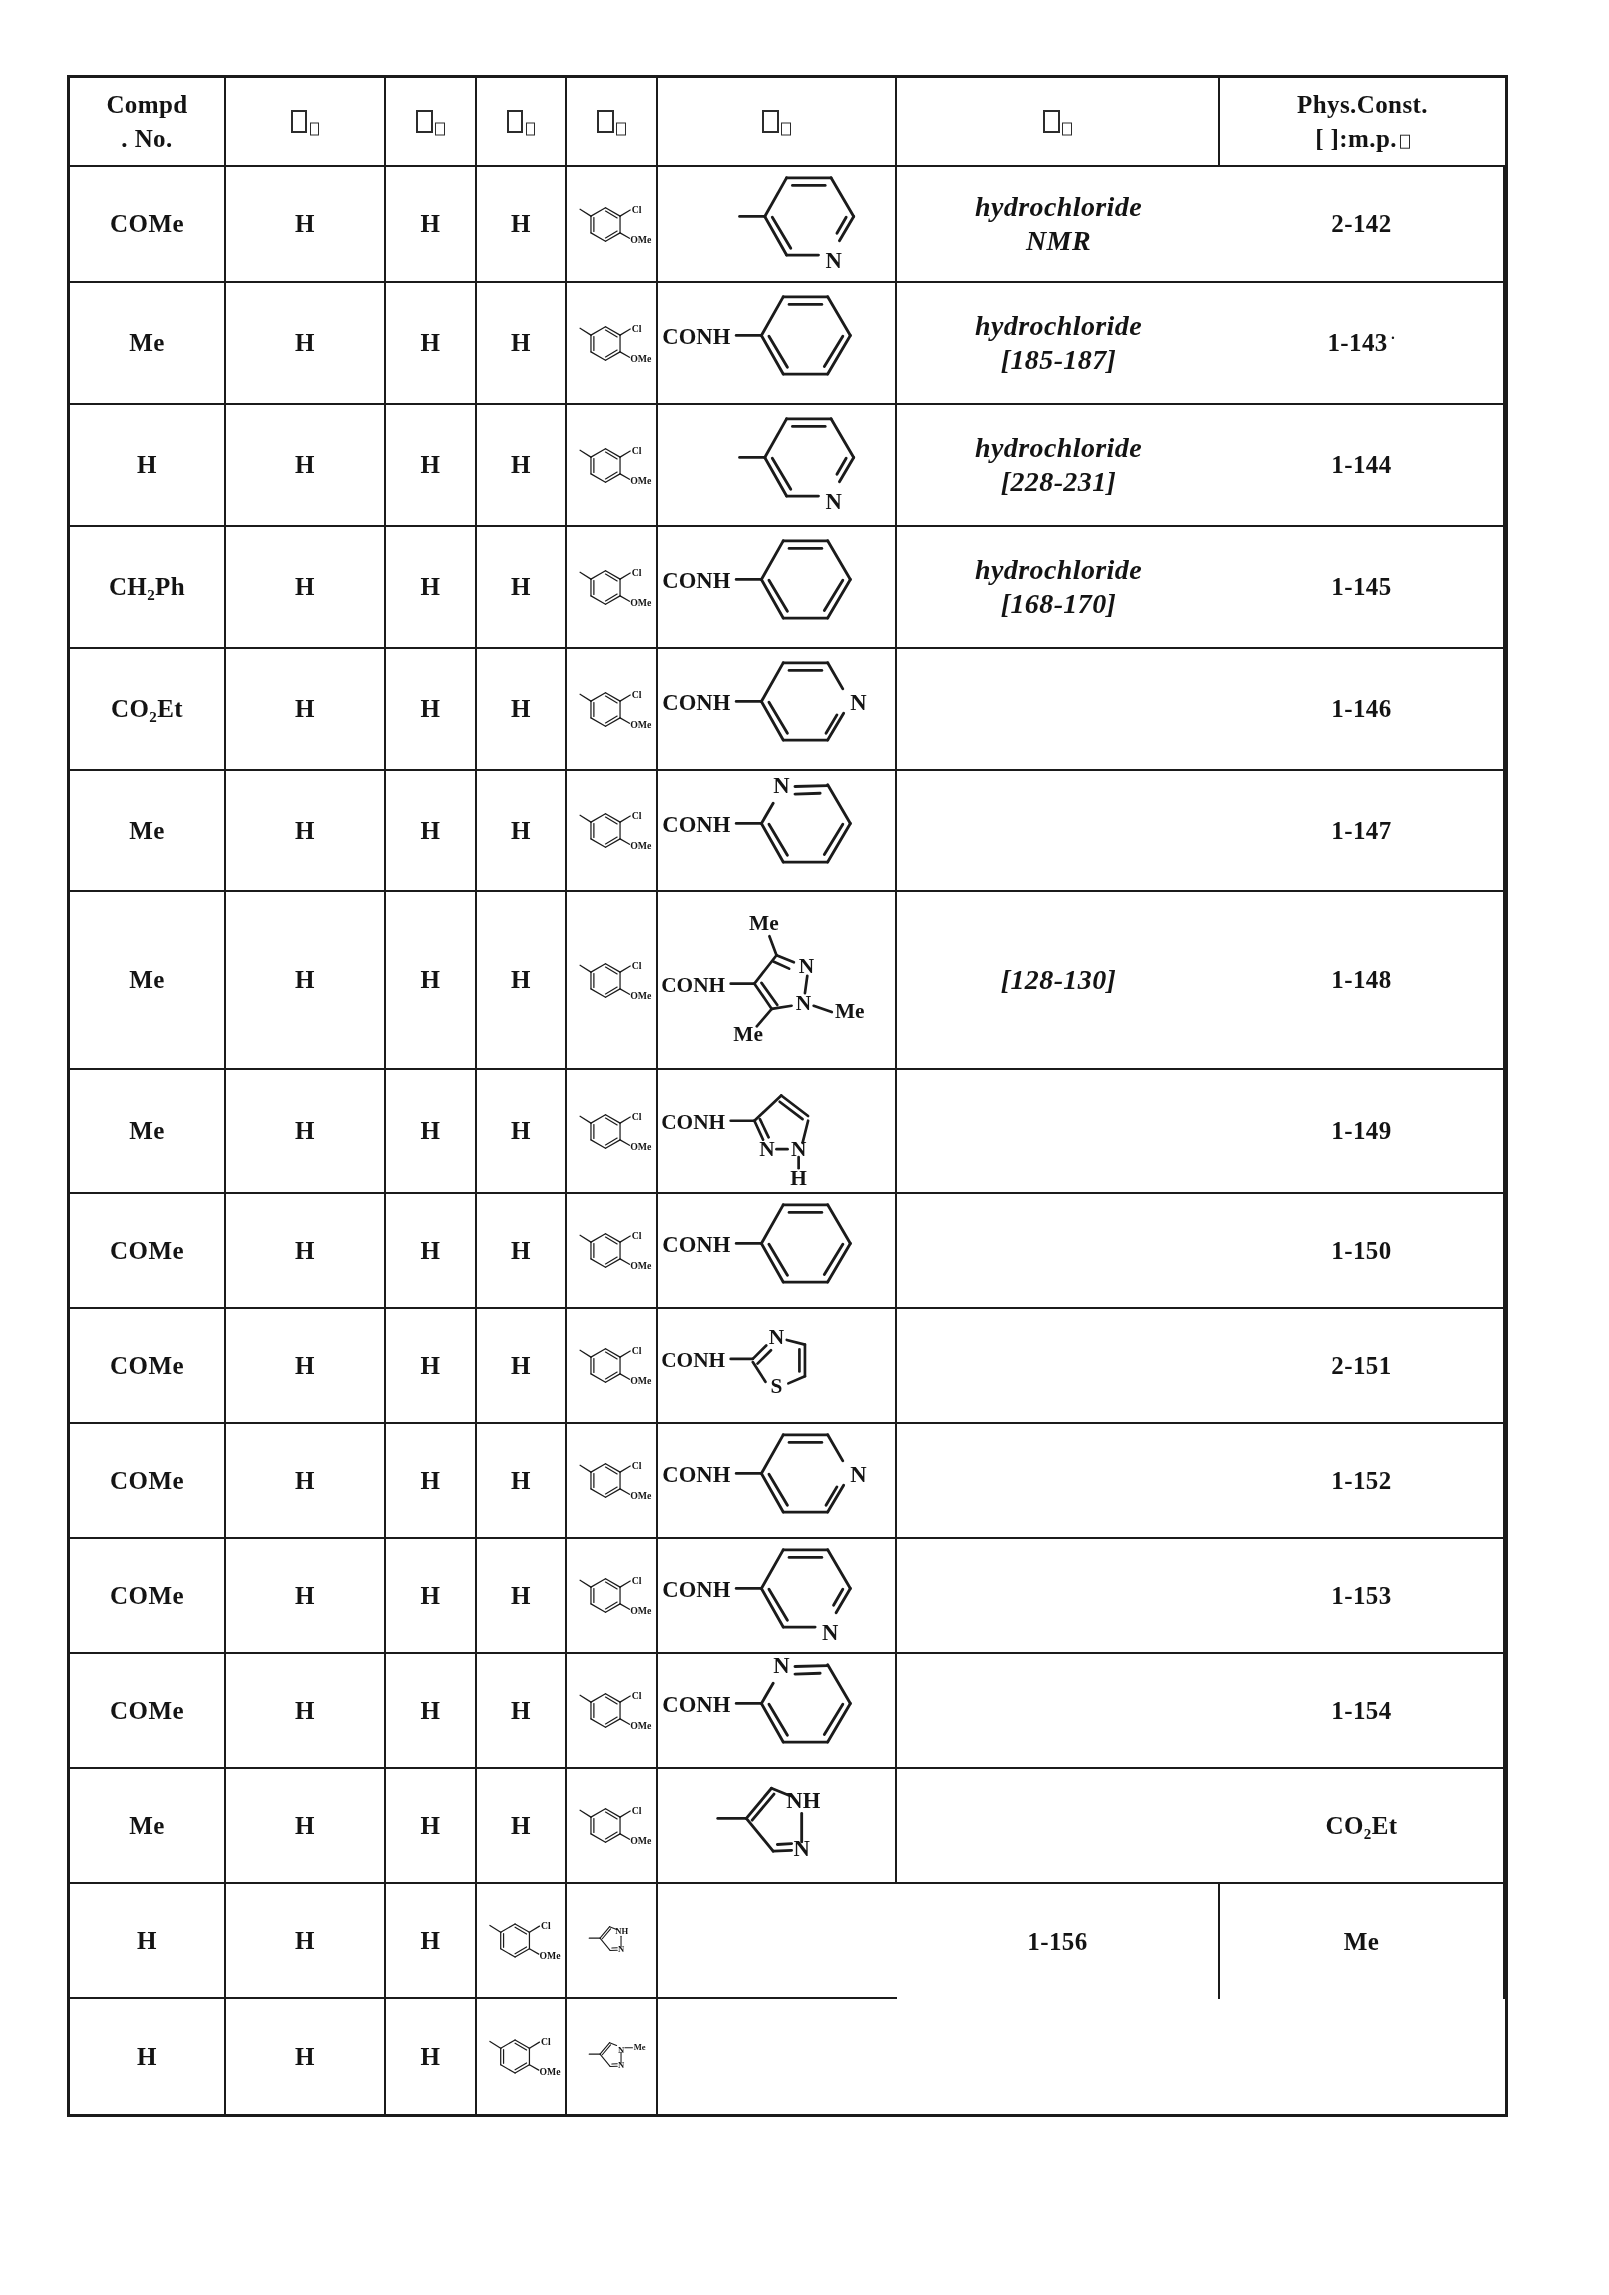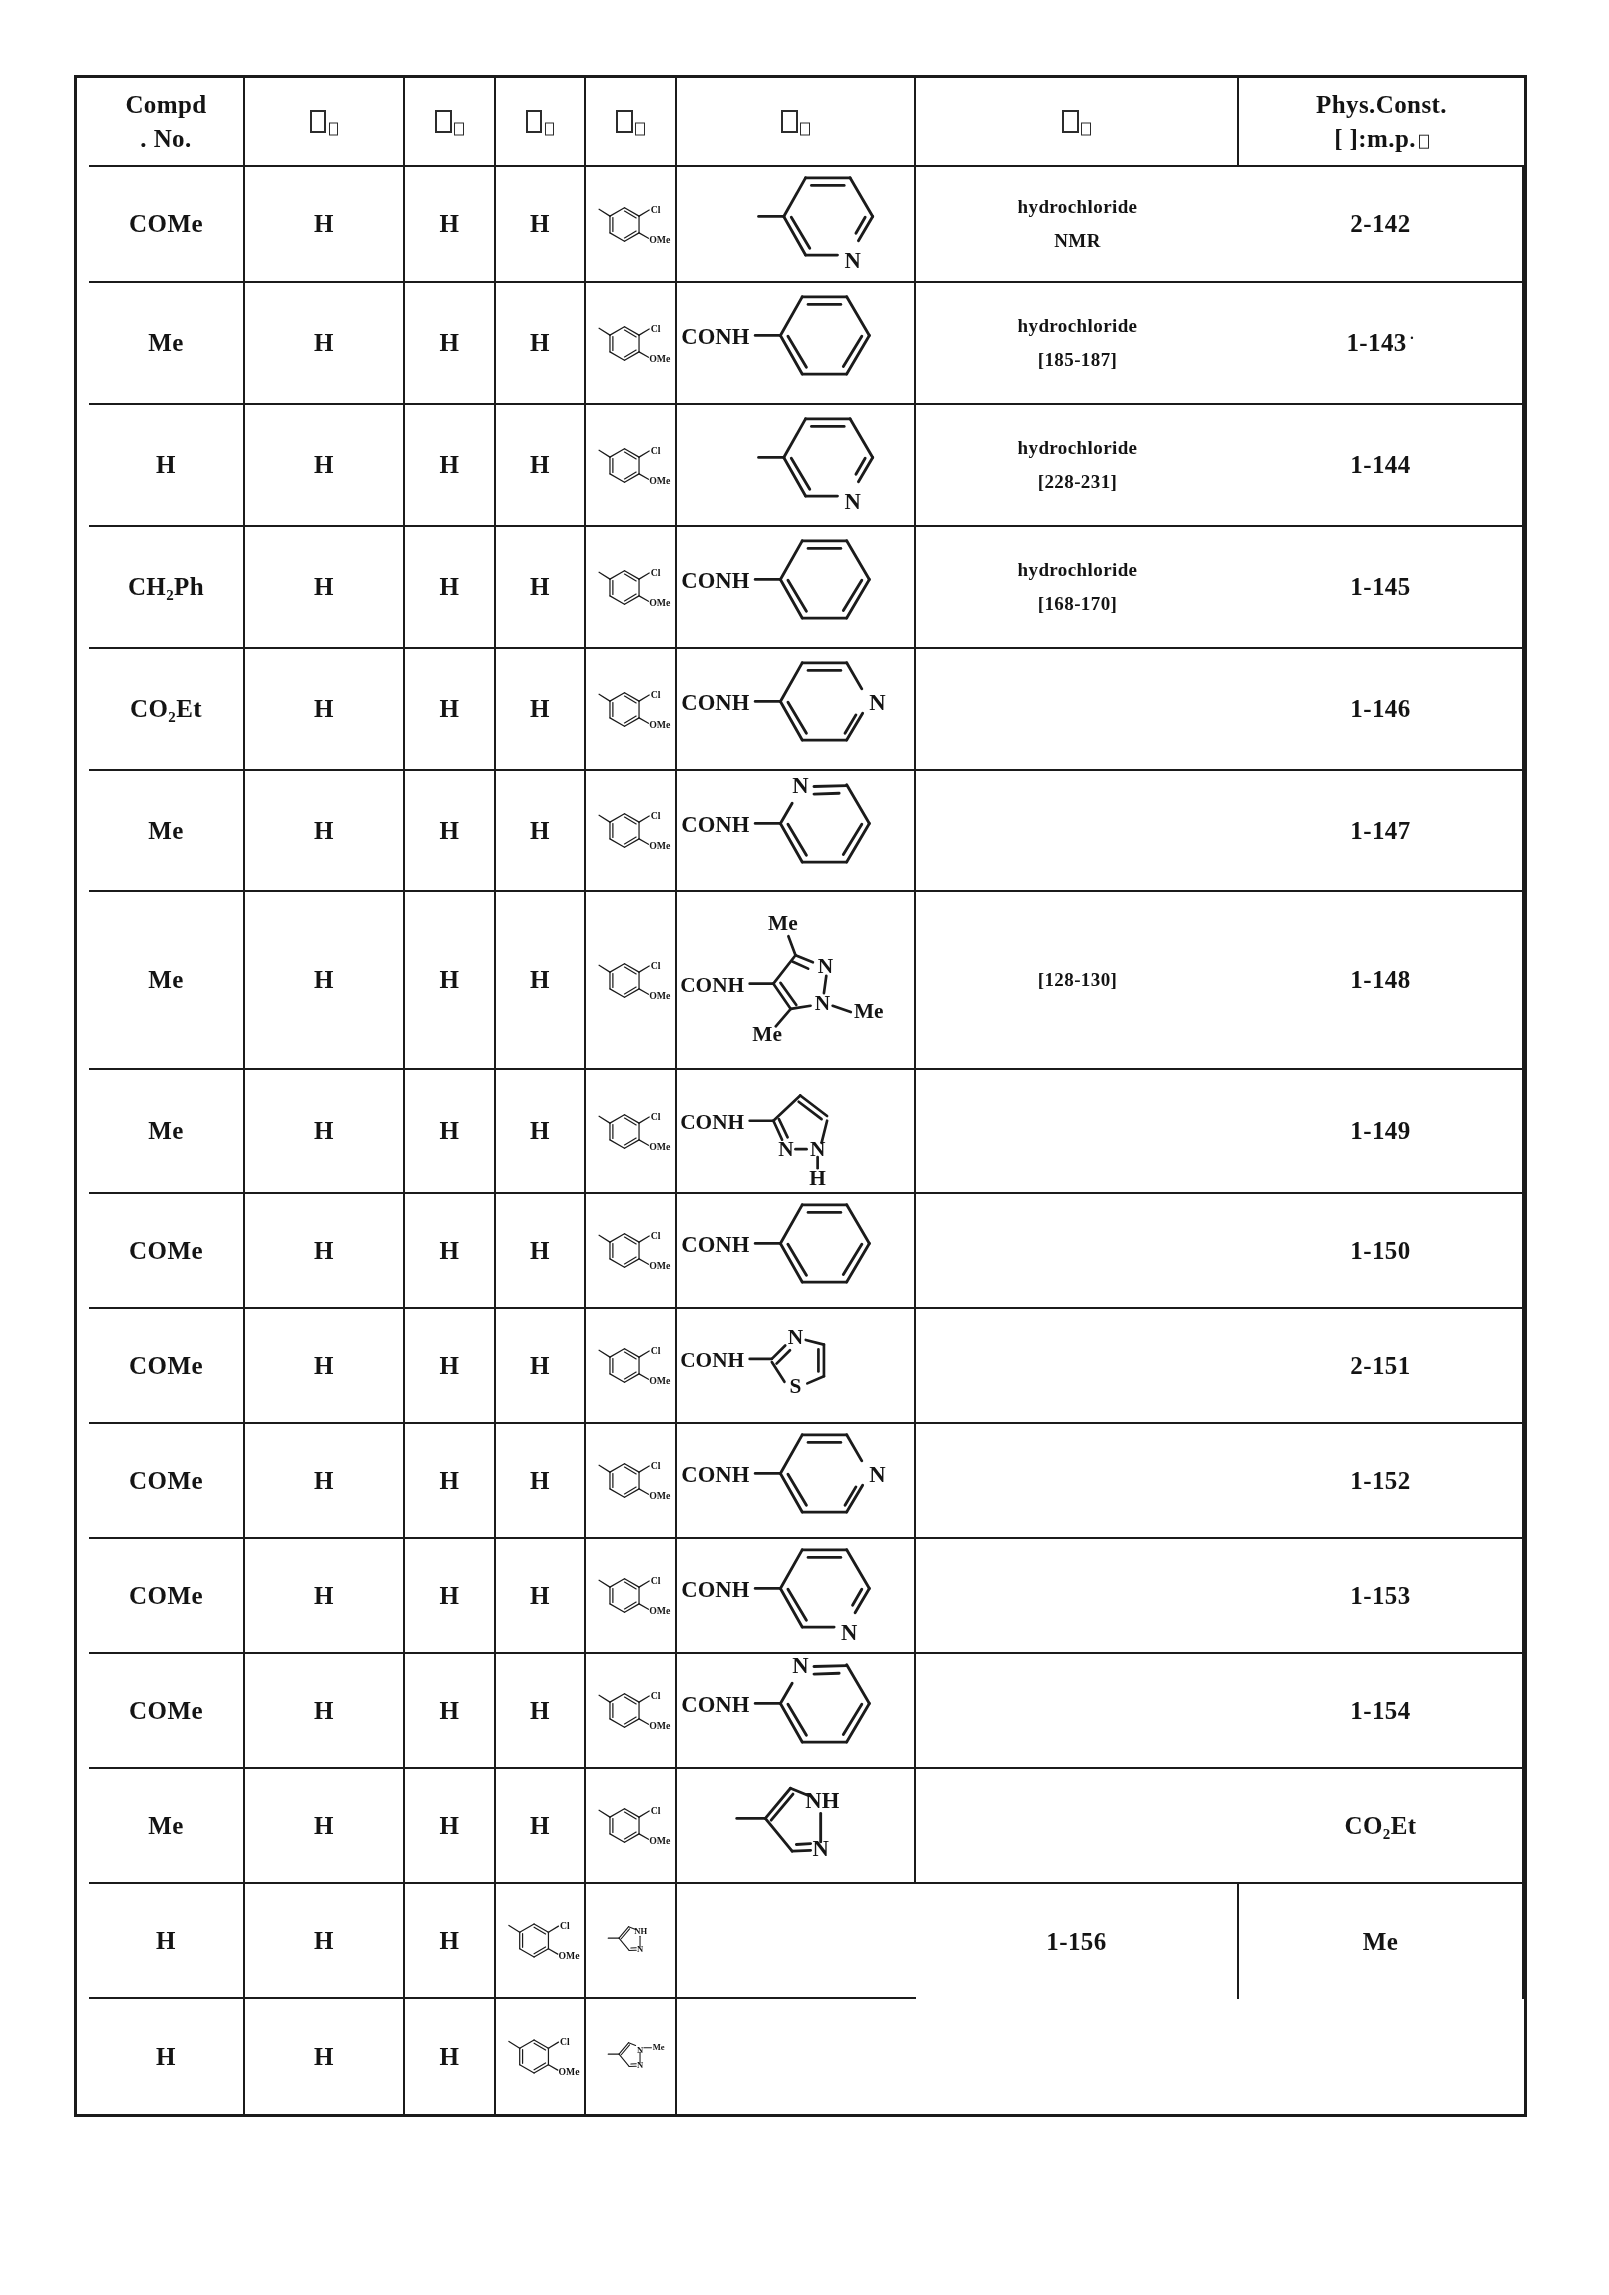--- a/index.html
+++ b/index.html
@@ -1,37 +1,37 @@
 <!DOCTYPE html>
 <html style="font-size:13.4px"><head>
 <meta charset="utf-8">
 <style>
   html,body{margin:0;padding:0;}
   body{
     width:1610px;height:2295px;background:#ffffff;position:relative;
     font-family:"Liberation Serif", serif;color:#141414;
   }
   .tbl{
-    position:absolute;left:74px;top:75px;
+    position:absolute;left:67px;top:75px;
     display:grid;
     grid-template-columns:156px 160px 91px 90px 91px 239px 323px 285px;
-    border:3.4px solid #1b1b1b;background:#fff;padding-left:12px;
+    border:3.4px solid #1b1b1b;background:#fff;
   }
   .cell{
     border-right:2.5px solid #1b1b1b;border-bottom:2.5px solid #1b1b1b;
     box-sizing:border-box;display:flex;align-items:center;justify-content:center;
     overflow:hidden;
   }
   .cell.lastcol{border-right:none;}
   .cell.lastrow{border-bottom:none;}
   .txt{font-size:25px;font-weight:600;letter-spacing:0.4px;}
   .hdr{flex-direction:column;line-height:34px;}
   .hdr .txt{font-size:25px;}
   .physcell{flex-direction:column;line-height:34px;}
-  .physcell .txt{font-size:19px;}
+  .physcell .txt{font-size:28px;font-style:italic;}
   .tick{font-size:16px;vertical-align:super;margin-left:2.5px;font-weight:600;}
   
   .rglyph{display:flex;align-items:center;}
   .tofu{display:inline-block;width:12.6px;height:19px;border:2.1px solid #2c2c2c;background:transparent;}
   .tofu.sub{width:7.5px;height:11.7px;border-width:1.7px;margin-left:2.5px;transform:translateY(7.5px);}
   svg{display:block;}
   svg line{stroke:#1b1b1b;stroke-width:3.4;stroke-linecap:round;}
   svg text{fill:#141414;font-family:"Liberation Serif",serif;font-size:27px;font-weight:600;}
 </style>
 </head>

